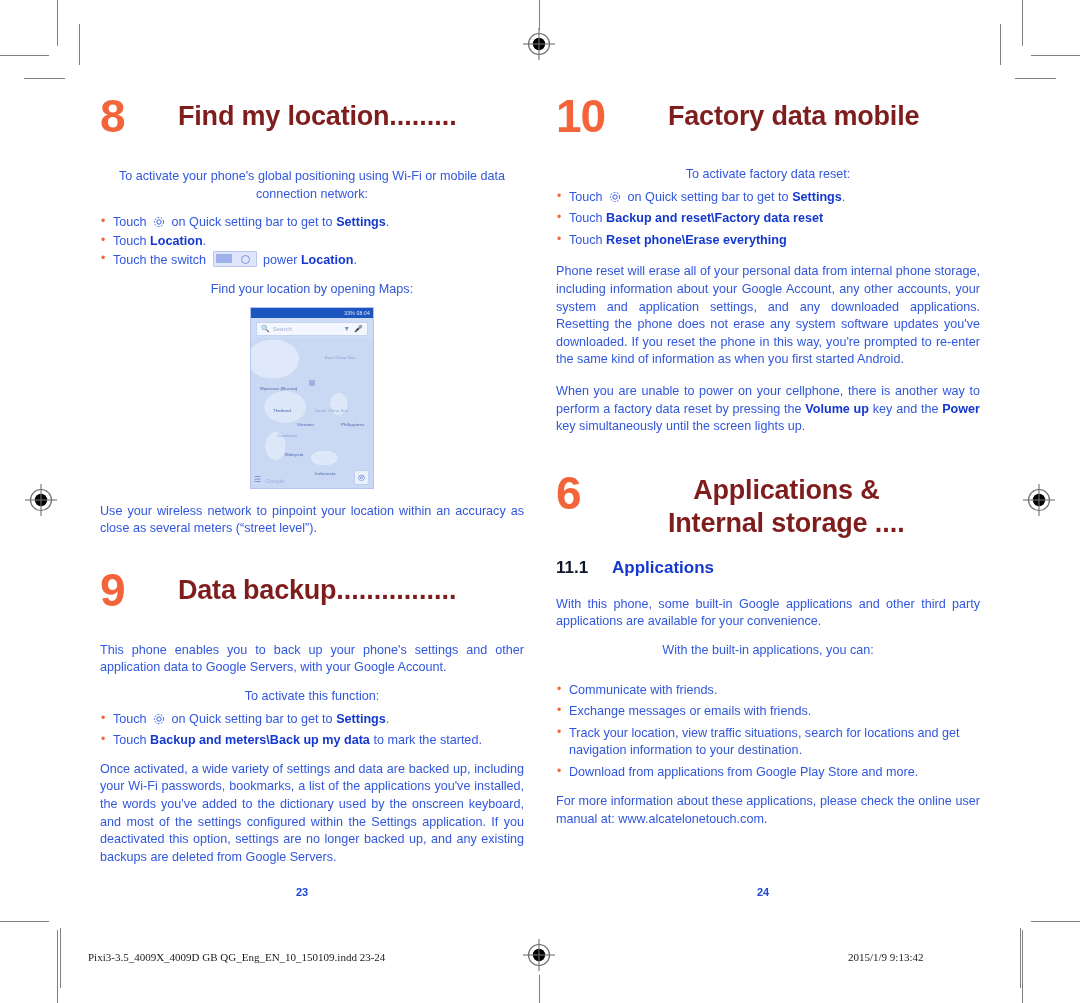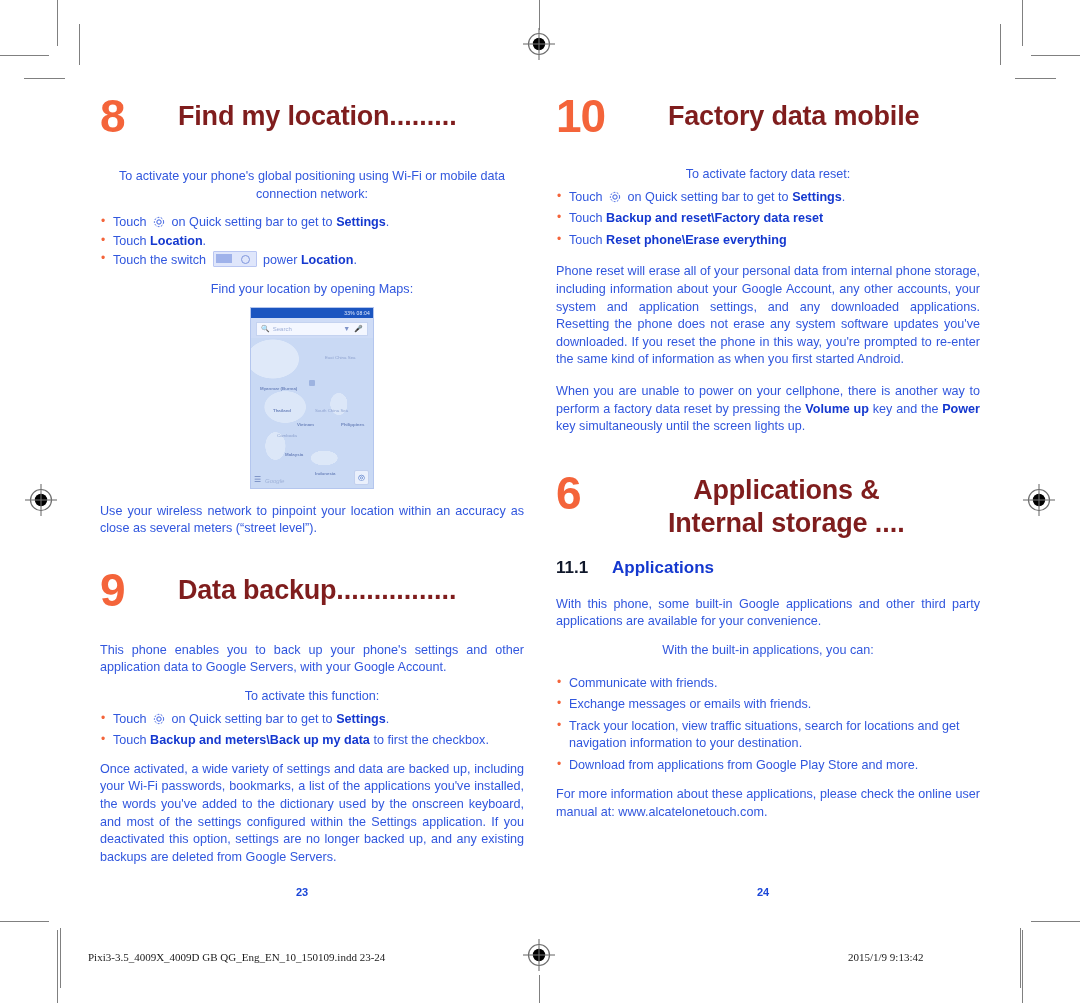--- a/index.html
+++ b/index.html
@@ -370,21 +370,21 @@
     <ul class="bullets">
       <li>
         <span>Touch </span><span class="gear-ico"><svg viewBox="0 0 20 20" width="14" height="14">
               <g fill="none" stroke="#3157DE" stroke-width="1.4">
                 <circle cx="10" cy="10" r="3.1"></circle>
                 <circle cx="10" cy="10" r="6.6" stroke-dasharray="2.6 2.1"></circle>
               </g>
             </svg></span><span> on Quick setting bar to get to </span><b>Settings</b><span>.</span>
       </li>
       <li>
-        <span>Touch </span><b>Backup and meters\Back up my data</b><span> to first the checkbox.</span>
+        <span>Touch </span><b>Backup and meters\Back up my data</b><span> to mark the started.</span>
       </li>
     </ul>
 
     <p class="body">Once activated, a wide variety of settings and data are backed up, including your Wi-Fi passwords, bookmarks, a list of the applications you've installed, the words you've added to the dictionary used by the onscreen keyboard, and most of the settings configured within the Settings application. If you deactivated this option, settings are no longer backed up, and any existing backups are deleted from Google Servers.</p>
   </div>
 
   <div class="col col-right">
 
     <div class="chapter">
       <div class="chapter-num" style="width:112px; flex:0 0 112px;">10</div>
@@ -421,21 +421,21 @@
         <div><span>Internal storage</span> <span class="dots">....</span></div>
       </div>
     </div>
 
     <div class="subhead">
       <div class="subhead-num">11.1</div>
       <div class="subhead-title">Applications</div>
     </div>
 
     <p class="body" style="margin-top:18px;">With this phone, some built-in Google applications and other third party applications are available for your convenience.</p>
-    <p class="body nojust" style="margin-bottom:15px;">With the built-in applications, you can:</p>
+    <p class="body nojust" style="margin-bottom:22px;">With the built-in applications, you can:</p>
 
     <ul class="bullets">
       <li>Communicate with friends.</li>
       <li>Exchange messages or emails with friends.</li>
       <li>Track your location, view traffic situations, search for locations and get navigation information to your destination.</li>
       <li>Download from applications from Google Play Store and more.</li>
     </ul>
 
     <p class="body" style="margin-top:12px;">For more information about these applications, please check the online user manual at: www.alcatelonetouch.com.</p>
   </div>

